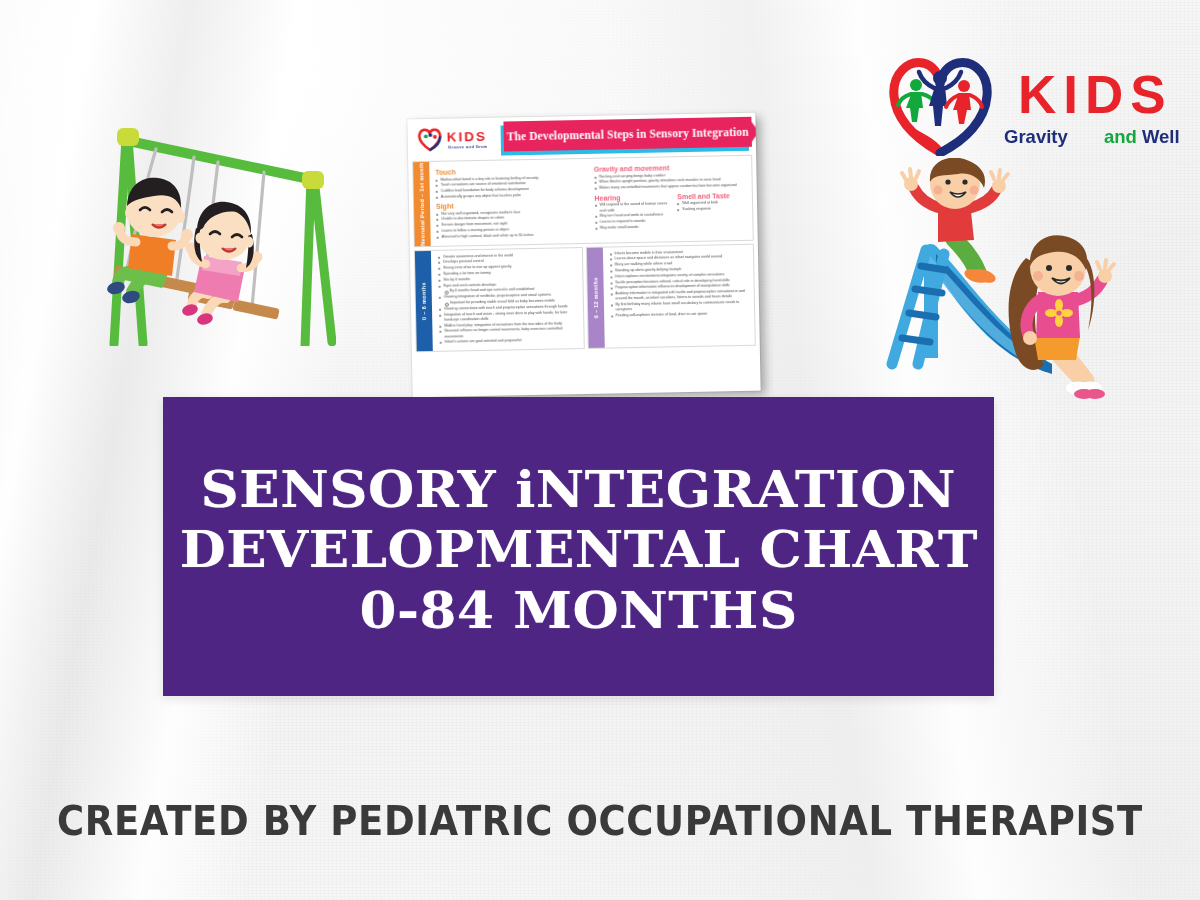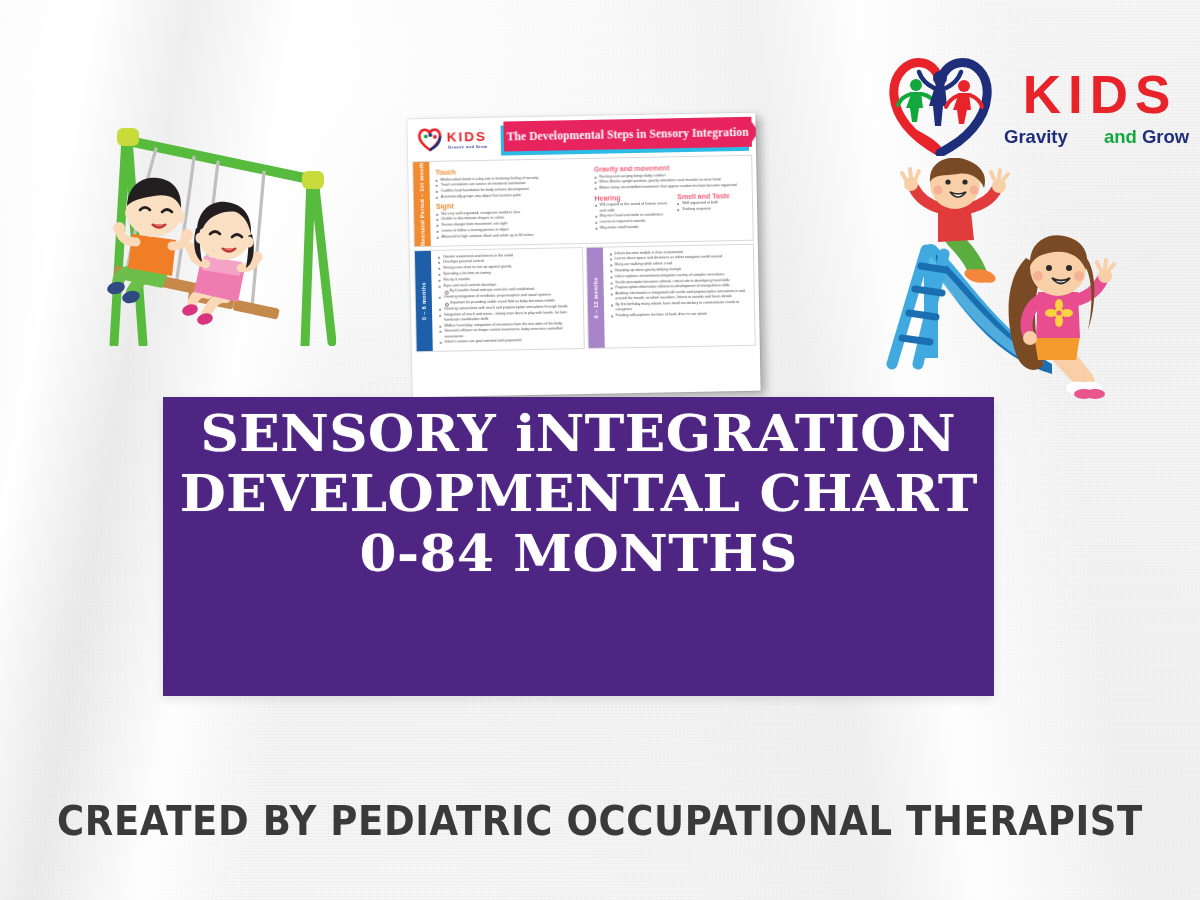--- a/index.html
+++ b/index.html
@@ -136,21 +136,21 @@
   .doc-onecol { flex: 1; padding: 4px 6px 5px 7px; }
 
   
   #title-banner {
     position: absolute;
     left: 163px; top: 397px;
     width: 831px; height: 299px;
     background: #4E2583;
     box-shadow: 0 3px 10px rgba(0,0,0,0.10);
     display: flex; flex-direction: column;
-    align-items: center; justify-content: flex-start;
+    align-items: center; justify-content: center;
     padding-top: 6px;
   }
   .title-line {
     color: #ffffff;
     font-family: "DejaVu Serif", serif;
     font-weight: 700;
     font-size: 51px;
     line-height: 1.18;
     letter-spacing: 0.5px;
     text-align: center;
@@ -495,21 +495,21 @@
 
       <g fill="#E8232A">
         <circle cx="76" cy="34" r="6"></circle>
         <path d="M71 41 l 10 0 l 2 17 l -4 0 l -3 14 l -5 0 l -2 -14 l -4 0 Z"></path>
         <path d="M71 43 C 64 46, 60 50, 58 55" stroke="#E8232A" stroke-width="4" fill="none" stroke-linecap="round"></path>
         <path d="M82 43 C 89 46, 93 50, 94 55" stroke="#E8232A" stroke-width="4" fill="none" stroke-linecap="round"></path>
       </g>
     </svg>
     <div id="brand-word">
       <div id="brand-kids">KIDS</div>
-      <div id="brand-tag"><span class="tg-navy">Gravity</span> <span class="tg-green">and</span> <span class="tg-navy">Grow</span></div>
+      <div id="brand-tag"><span class="tg-navy">Gravity</span> <span class="tg-green">and</span> <span class="tg-navy">Well</span></div>
     </div>
   </div>
 
   <div id="title-banner">
     <div class="title-line">SENSORY iNTEGRATION</div>
     <div class="title-line">DEVELOPMENTAL CHART</div>
     <div class="title-line">0-84 MONTHS</div>
   </div>
 
   <div id="footer-credit">CREATED BY PEDIATRIC OCCUPATIONAL THERAPIST</div>

